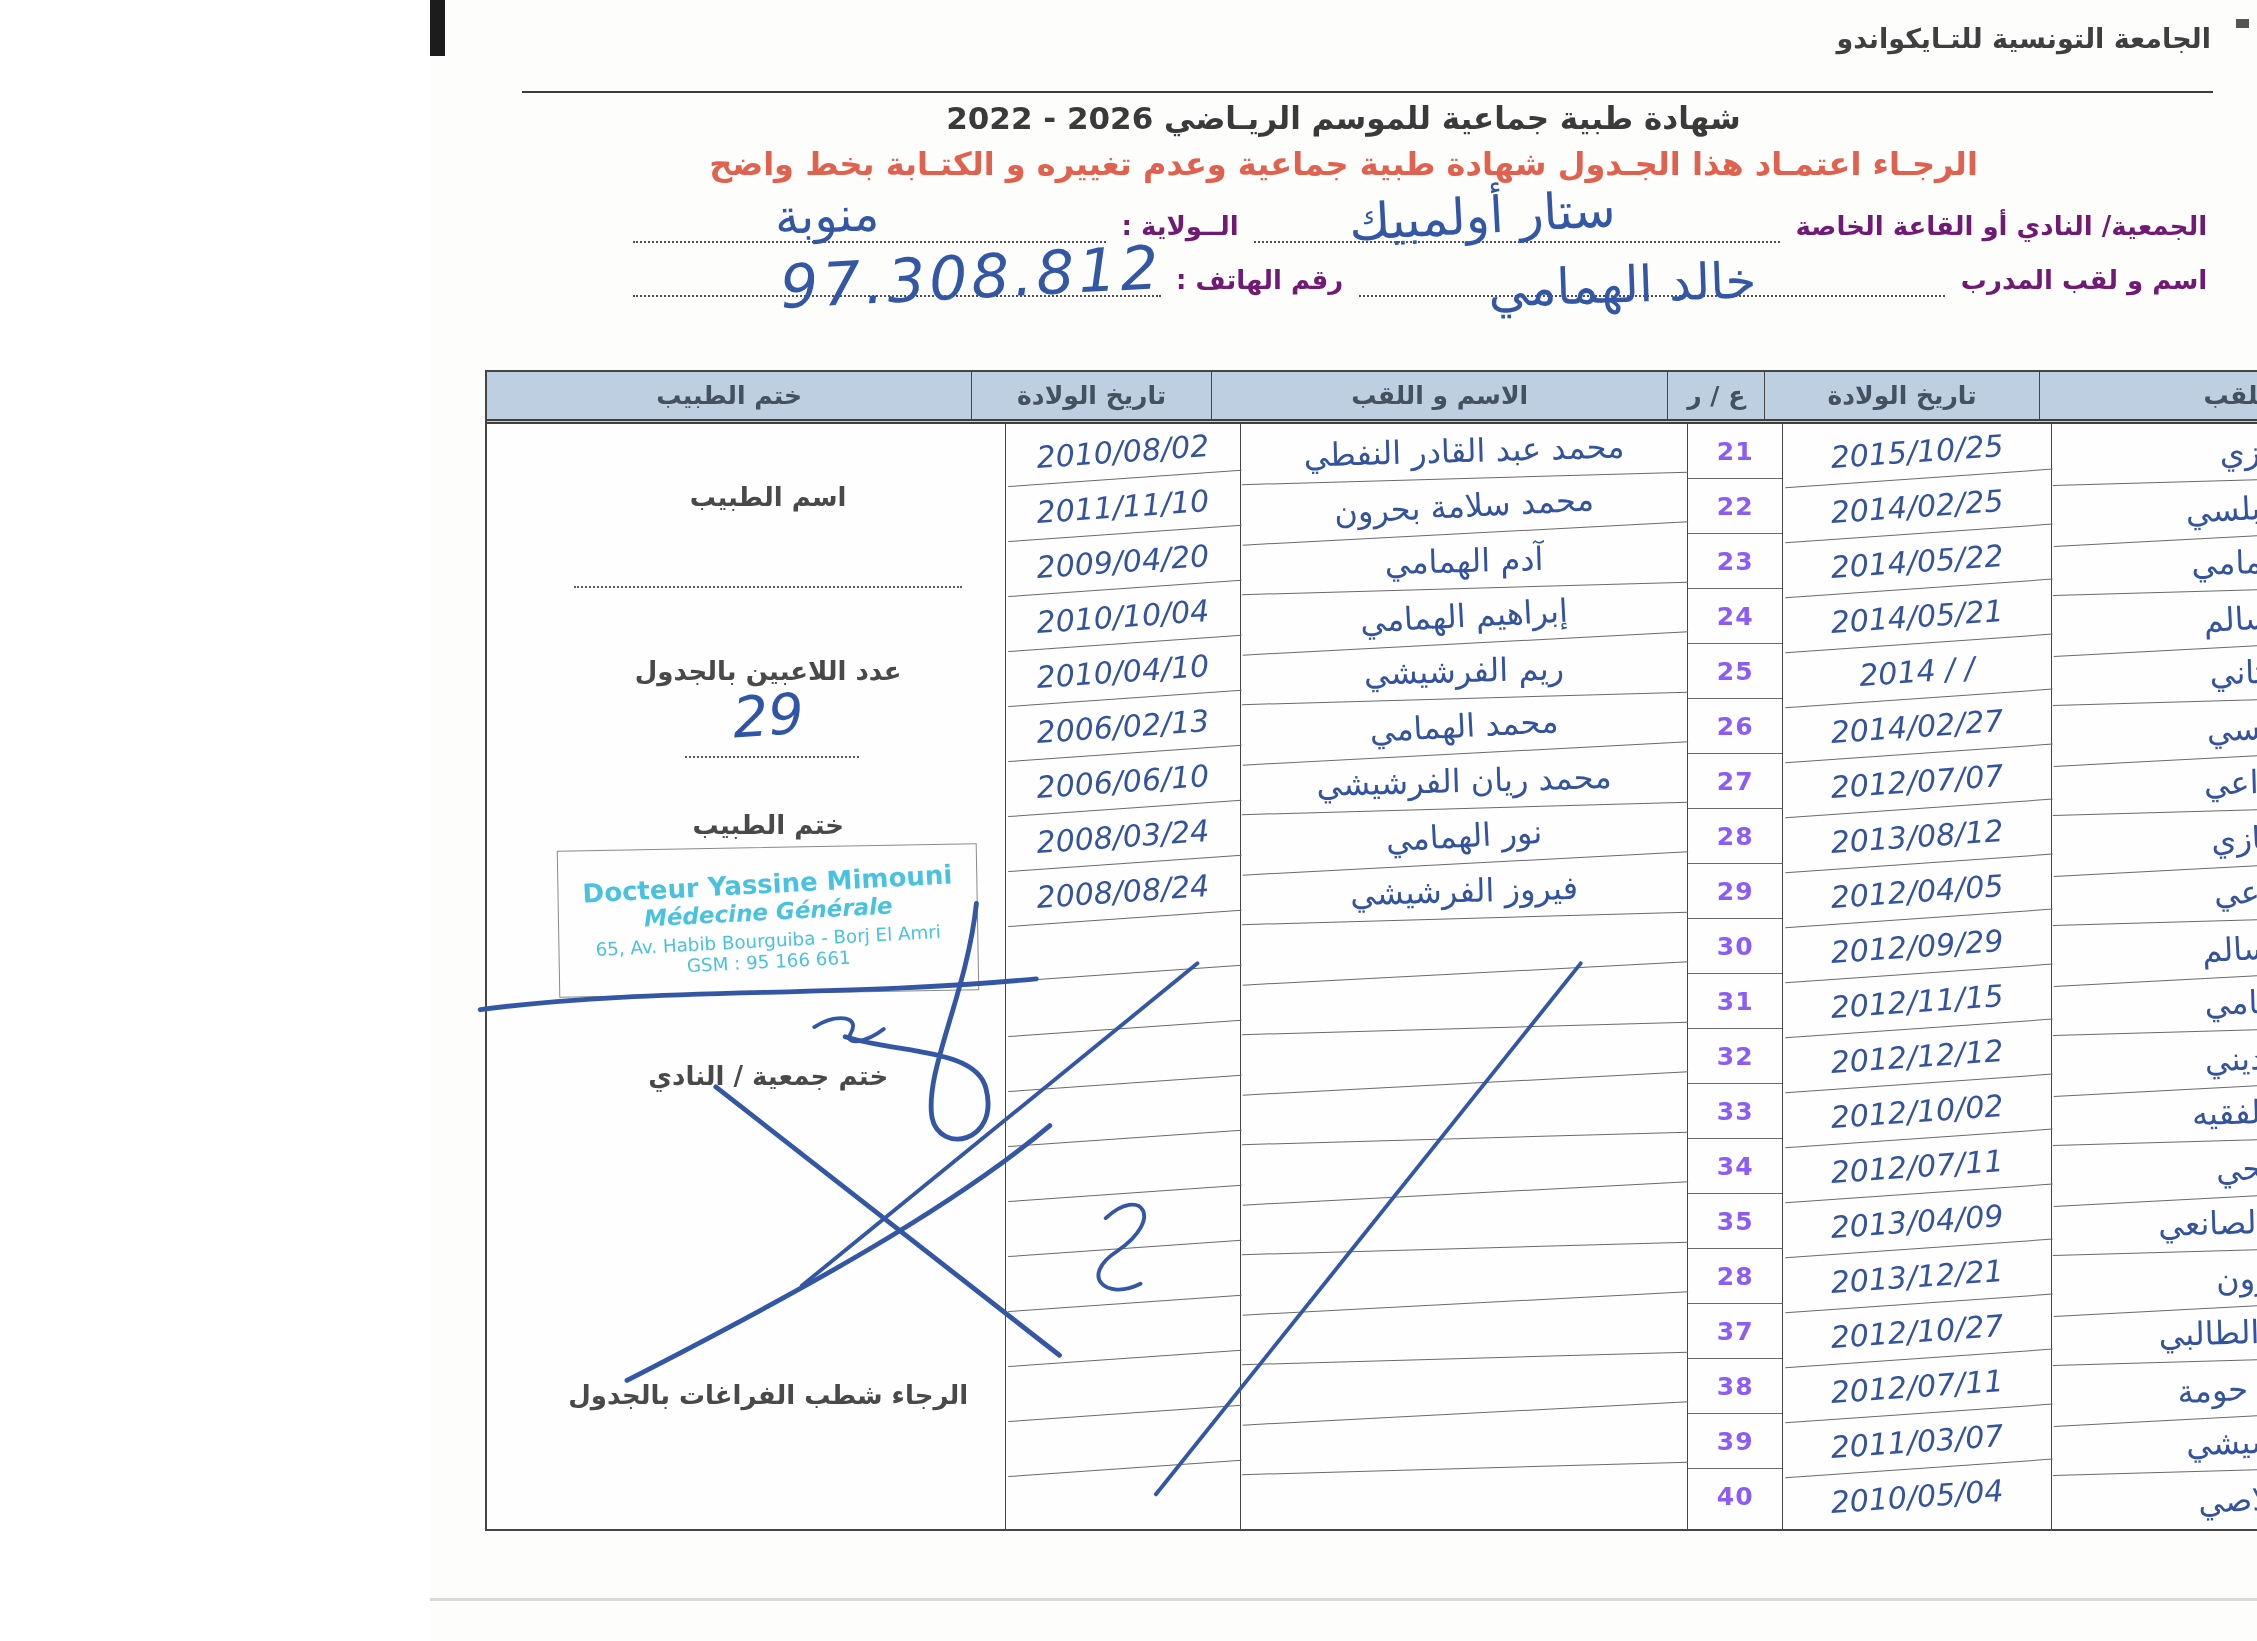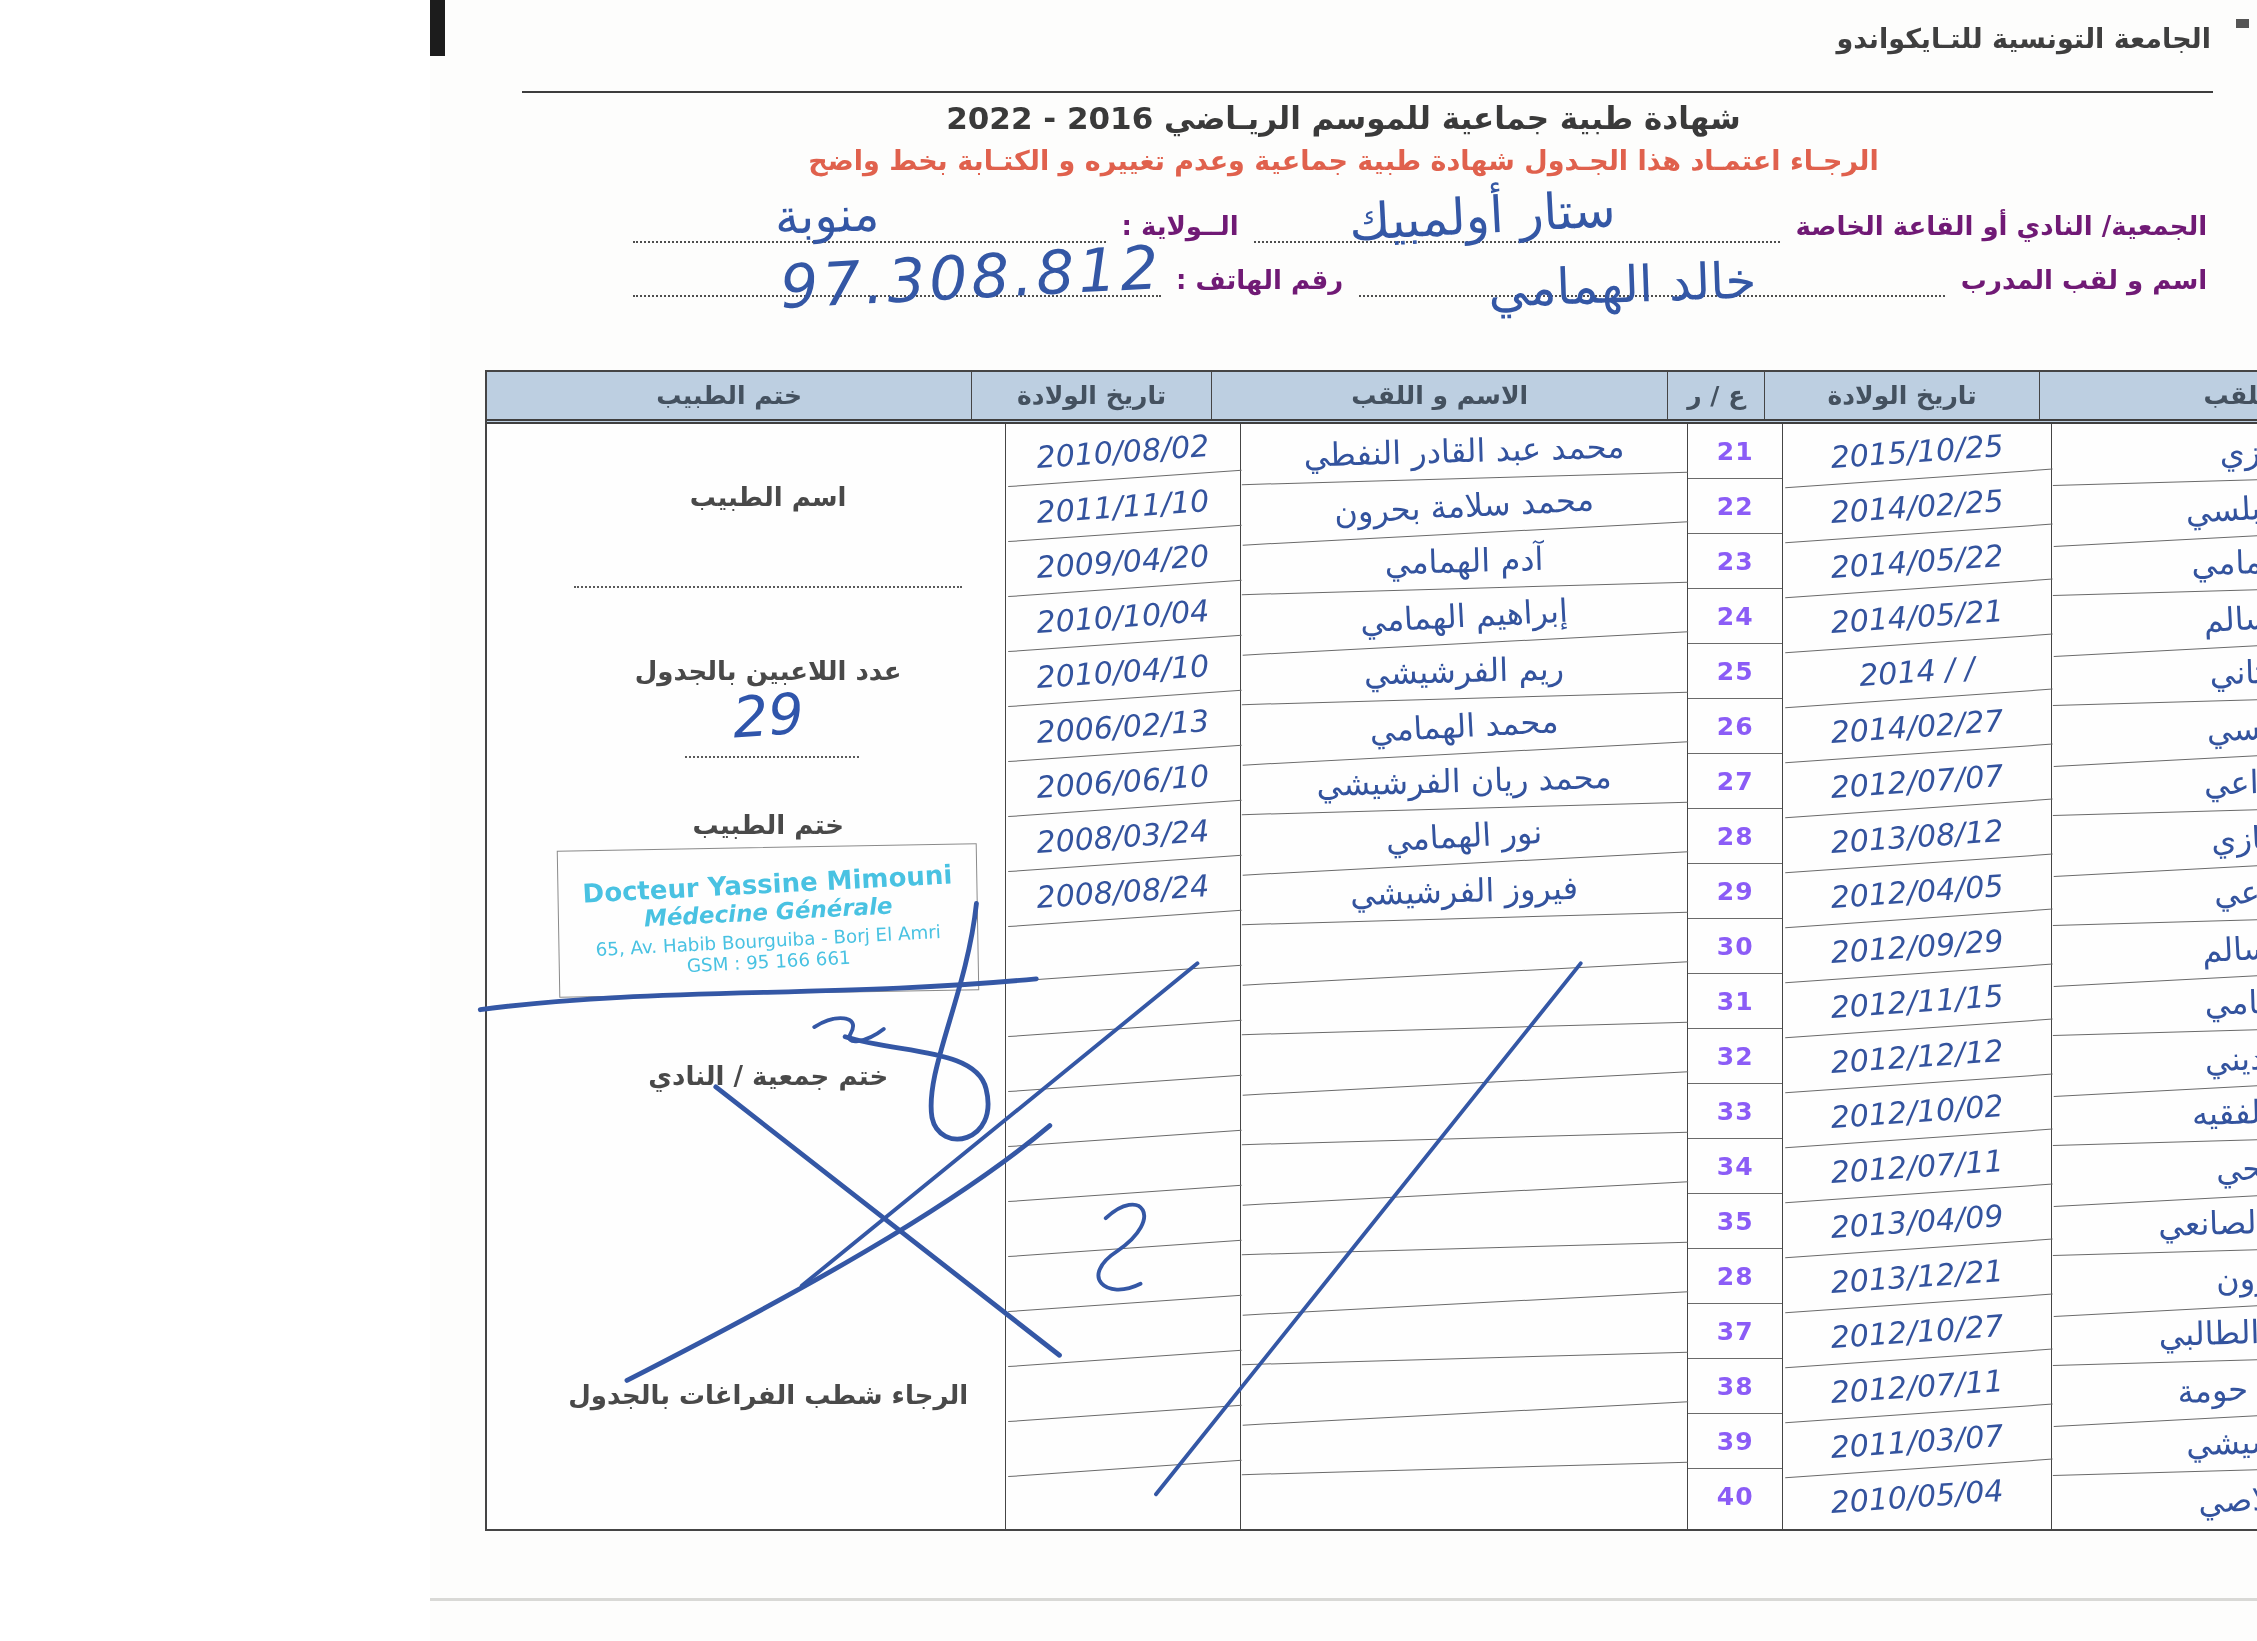--- a/index.html
+++ b/index.html
@@ -20,21 +20,21 @@
     position:absolute;top:23px;right:46px;
     font-size:27px;font-weight:bold;color:#3f3f3f;
   }
   .top-rule{position:absolute;top:91px;left:92px;right:44px;border-top:2.9px solid #3d3d3d;}
   .doc-title{
     position:absolute;top:100px;left:0;right:0;text-align:center;
     font-size:31px;font-weight:bold;color:#3a3a3a;letter-spacing:0.5px;
   }
   .red-note{
     position:absolute;top:145px;left:0;right:0;text-align:center;
-    font-size:27px;font-weight:bold;color:#e0614d;
+    font-size:32px;font-weight:bold;color:#e0614d;
   }
 
   
   .form-block{position:absolute;top:189px;right:44px;left:193px;}
   .form-row{display:flex;align-items:flex-end;height:54px;}
   .flabel{font-size:26px;font-weight:bold;color:#701a75;white-space:nowrap;padding:0 5.8px 1.9px 5.8px;}
   .dotline{
     position:relative;flex-grow:1;height:39px;margin:0 9.7px;
     border-bottom:2.9px dotted #4e4e4e;
   }
@@ -111,21 +111,21 @@
 <body>
 
 <div class="page">
 
   <div class="corner-mark-left"></div>
   <div class="corner-mark-right"></div>
   <div class="bottom-scan-line"></div>
 
   <div class="org-title">الجامعة التونسية للتـايكواندو</div>
   <div class="top-rule"></div>
-  <div class="doc-title">شهادة طبية جماعية  للموسم الريـاضي  2016 - 2022</div>
+  <div class="doc-title">شهادة طبية جماعية  للموسم الريـاضي  2026 - 2022</div>
   <div class="red-note">الرجـاء اعتمـاد هذا الجـدول  شهادة طبية جماعية وعدم تغييره و الكتـابة بخط واضح</div>
 
   <div class="form-block">
     <div class="form-row">
       <span class="flabel">الجمعية/ النادي أو القاعة الخاصة</span>
       <span class="dotline">
         <span class="hand hv-club">ستار أولمبيك</span>
       </span>
       <span class="flabel">الــولاية :</span>
       <span class="dotline small">

